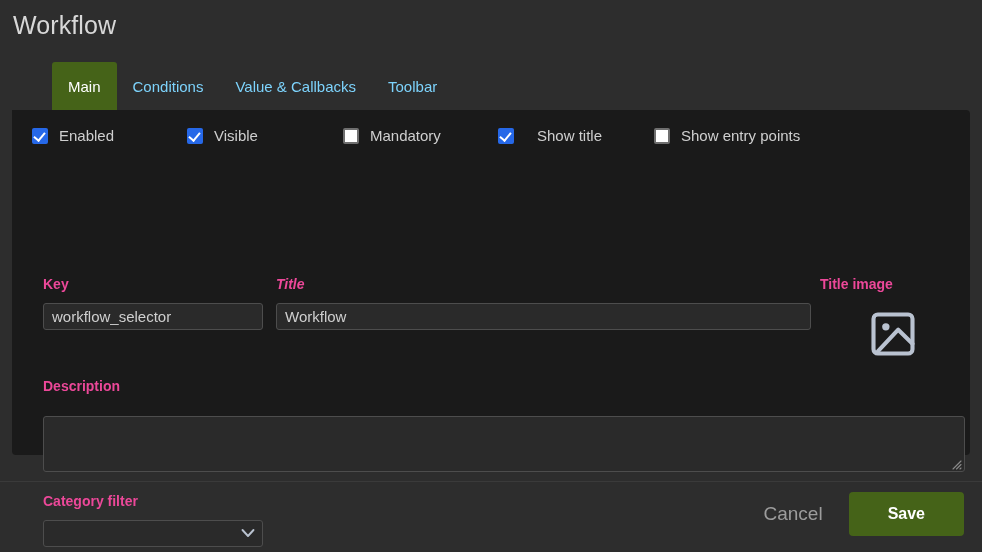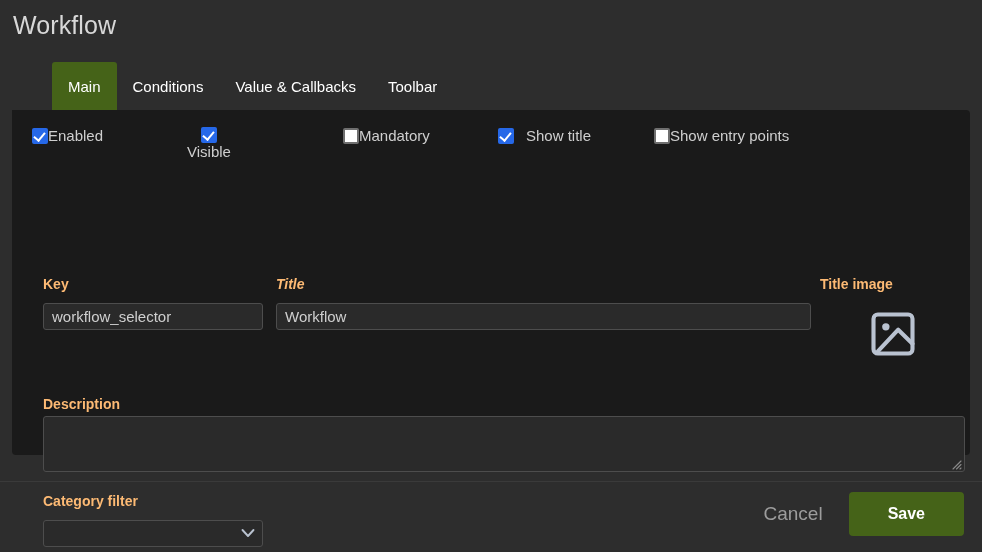--- a/index.html
+++ b/index.html
@@ -39,21 +39,21 @@
     height: 48px;
     padding-left: 40px;
   }
   .tab {
     height: 48px;
     display: flex;
     align-items: center;
     justify-content: center;
     padding: 0 16px;
     font-size: 15px;
-    color: #ffffff;
+    color: #7dd3fc;
     border-radius: 3px 3px 0 0;
     background: transparent;
     cursor: pointer;
     white-space: nowrap;
     user-select: none;
   }
   .tab.active {
     background: #456318;
     color: #ffffff;
   }
@@ -105,30 +105,31 @@
     height: 9px;
     border: solid #ffffff;
     border-width: 0 2px 2px 0;
     transform: rotate(40deg);
   }
   .cb.off {
     background: #ffffff;
     border: 2px solid #6f6f6f;
   }
   .check-label {
+    margin-left: 11px;
     font-size: 15px;
     color: #cfcfcf;
     white-space: nowrap;
   }
 
   
   .field-label {
     font-size: 14px;
     font-weight: bold;
-    color: #fdba74;
+    color: #ec4899;
     white-space: nowrap;
   }
 
   .txt-input {
     background: #2a2a2a;
     border: 1px solid #4d4d4d;
     border-radius: 3px;
     color: #cfcfcf;
     font-family: "Liberation Sans", sans-serif;
     font-size: 15px;
@@ -150,21 +151,21 @@
     width: 62px;
     height: 58px;
     display: flex;
     align-items: center;
     justify-content: center;
     cursor: pointer;
     background: transparent;
     border: none;
   }
 
-  #desc-label { position: absolute; left: 31px; top: 286px; }
+  #desc-label { position: absolute; left: 31px; top: 268px; }
   #desc-input {
     position: absolute;
     left: 31px;
     top: 306px;
     width: 922px;
     height: 56px;
     background: #2a2a2a;
     border: 1px solid #4d4d4d;
     border-radius: 3px;
     color: #cfcfcf;
@@ -276,21 +277,21 @@
 
 <div id="form-panel">
 
   <div id="toggle-row">
 
     <div class="check-item" style="left:0px;">
       <span class="cb on"></span>
       <span class="check-label">Enabled</span>
     </div>
 
-    <div class="check-item" style="left:155px;flex-direction:column;">
+    <div class="check-item" style="left:155px;">
       <span class="cb on"></span>
       <span class="check-label">Visible</span>
     </div>
 
     <div class="check-item" style="left:311px;text-align:right;">
       <span class="cb off"></span>
       <span class="check-label">Mandatory</span>
     </div>
 
     <div class="check-item" style="left:466px;gap:12px;">

